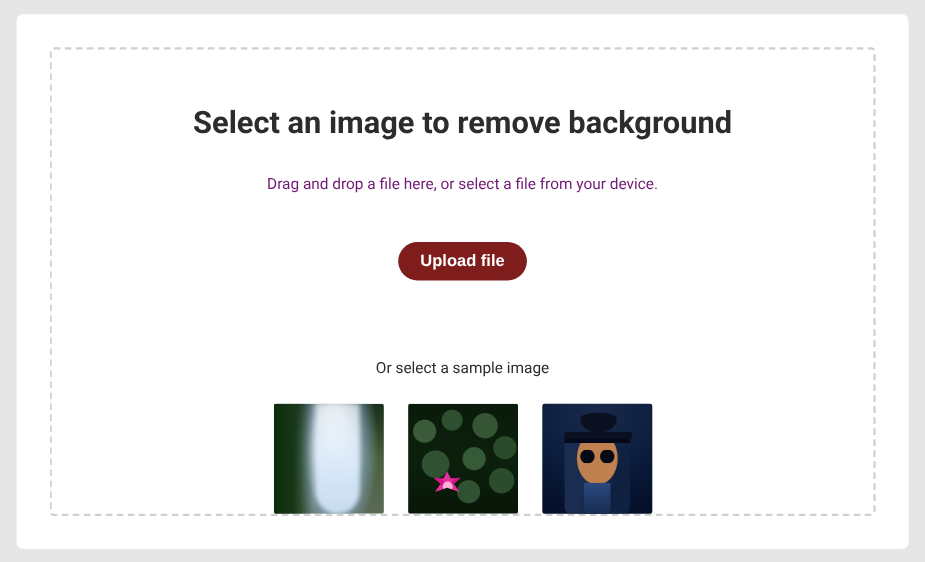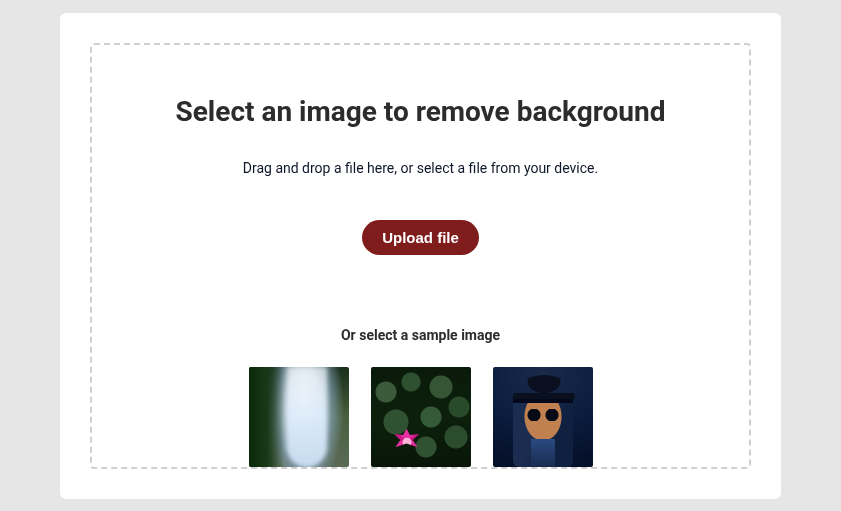--- a/index.html
+++ b/index.html
@@ -11,21 +11,21 @@
       font-family: -apple-system, BlinkMacSystemFont, "Segoe UI", Roboto, Helvetica, Arial, sans-serif;
       background: #e6e6e6;
       width: 841px;
       height: 511px;
       display: flex;
       align-items: center;
       justify-content: center;
     }
     .card {
       background: #ffffff;
-      width: 721px;
+      width: 811px;
       height: 486px;
       border-radius: 6px;
       padding: 30px;
     }
     .dropzone {
       width: 100%;
       height: 100%;
       border: 2px dashed #cfcfcf;
       border-radius: 4px;
       display: flex;
@@ -35,38 +35,38 @@
     }
     .title {
       font-size: 28px;
       font-weight: 700;
       color: #2c2c2c;
       margin-bottom: 32px;
       text-align: center;
     }
     .subtitle {
       font-size: 14px;
-      color: #0f172a;
+      color: #701a75;
       margin-bottom: 44px;
       text-align: left;
     }
     .upload-btn {
       background: #7f1d1d;
       color: #ffffff;
       border: none;
       font-size: 15px;
       font-weight: 600;
       padding: 9px 20px;
       border-radius: 18px;
       cursor: pointer;
       margin-bottom: 72px;
     }
     .sample-label {
       font-size: 14px;
-      font-weight: 700;
+      font-weight: 400;
       color: #2c2c2c;
       margin-bottom: 24px;
     }
     .samples {
       display: flex;
       gap: 22px;
     }
     .sample {
       width: 100px;
       height: 100px;

